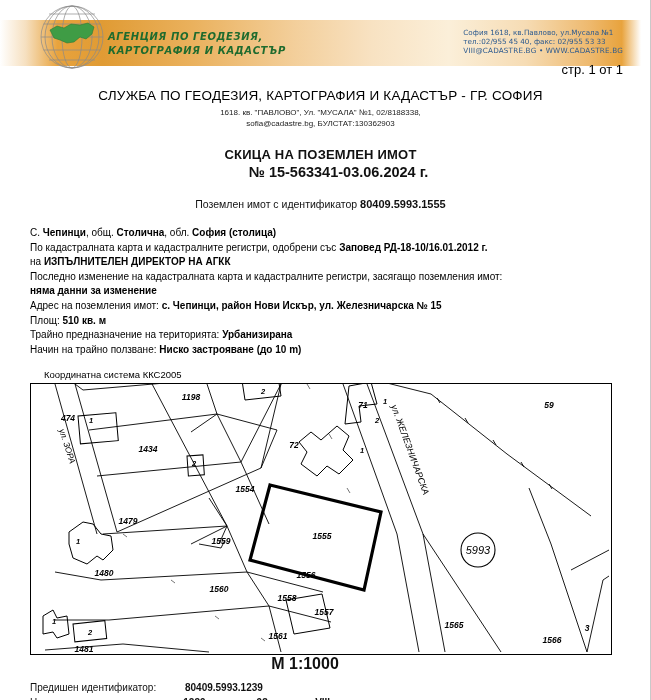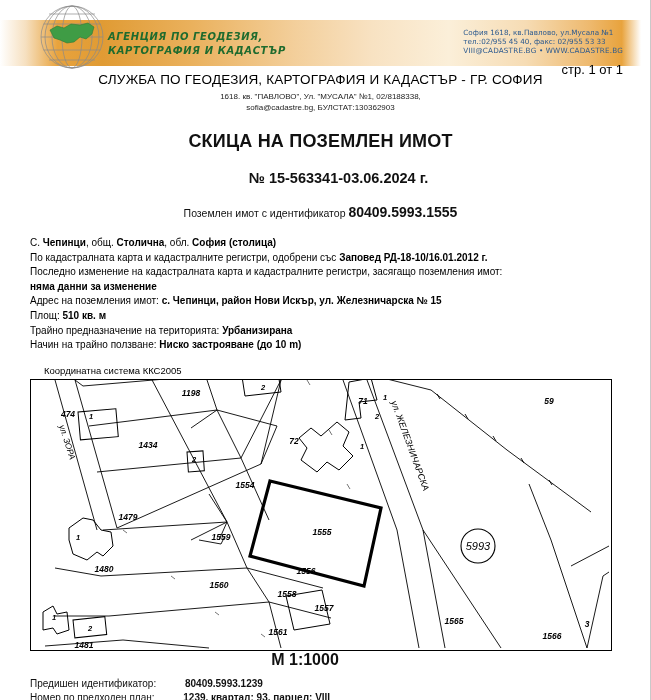--- a/index.html
+++ b/index.html
@@ -44,41 +44,41 @@
     font-family:"DejaVu Sans",sans-serif;
     font-size:7.2px;color:#2c5a8f;line-height:9.2px;
   }
   #contact-block .c3{letter-spacing:.2px;}
   #page-indicator{
     position:absolute;right:18px;top:62px;
     font-size:13px;color:#000;margin-left:8px;
   }
   
   #office{
-    text-align:center;
+    margin-top:16px;text-align:center;
   }
   #office-title{
     font-size:13.5px;letter-spacing:.2px;color:#000;
   }
   #office-sub{
     margin-top:4px;font-size:8px;color:#222;line-height:11px;
   }
   
   #doc-title{
     margin-top:18px;text-align:center;
-    font-size:18px;font-weight:bold;letter-spacing:.2px;
+    font-size:13px;font-weight:bold;letter-spacing:.2px;
   }
   #doc-number{
-    margin-top:18px;text-align:center;
+    margin-top:2px;text-align:center;
     font-size:14.5px;font-weight:bold;padding-left:36px;
   }
   #identifier-line{
     margin-top:18px;text-align:center;font-size:10.5px;
   }
-  #identifier-line b{font-size:14px;}
+  #identifier-line b{font-size:11px;}
   
   #details{
     margin:16px 0 0 30px;font-size:10px;line-height:14.6px;color:#000;
   }
   #details .row{white-space:nowrap;}
   #details b{font-weight:bold;}
   
   #map-wrap{position:relative;margin:12px 0 0 0;}
   #coord-sys{
     margin-left:44px;font-size:9.5px;color:#000;margin-bottom:3px;
@@ -160,20 +160,24 @@
       <b>Чепинци</b><span>, общ.</span>
       <b>Столична</b><span>, обл.</span>
       <b>София (столица)</b>
     </div>
 
     <div class="row">
       <span>По кадастралната карта и кадастралните регистри, одобрени със</span>
       <b>Заповед РД-18-10/16.01.2012 г.</b>
     </div>
 
+    <div class="row">
+      <span>на</span>
+      <b>ИЗПЪЛНИТЕЛЕН ДИРЕКТОР НА АГКК</b>
+    </div>
 
     <div class="row">Последно изменение на кадастралната карта и кадастралните регистри, засягащо поземления имот:</div>
     <div class="row">
       <b>няма данни за изменение</b>
     </div>
 
     <div class="row">
       <span>Адрес на поземления имот:</span>
       <b>с. Чепинци, район Нови Искър, ул. Железничарска № 15</b>
     </div>

